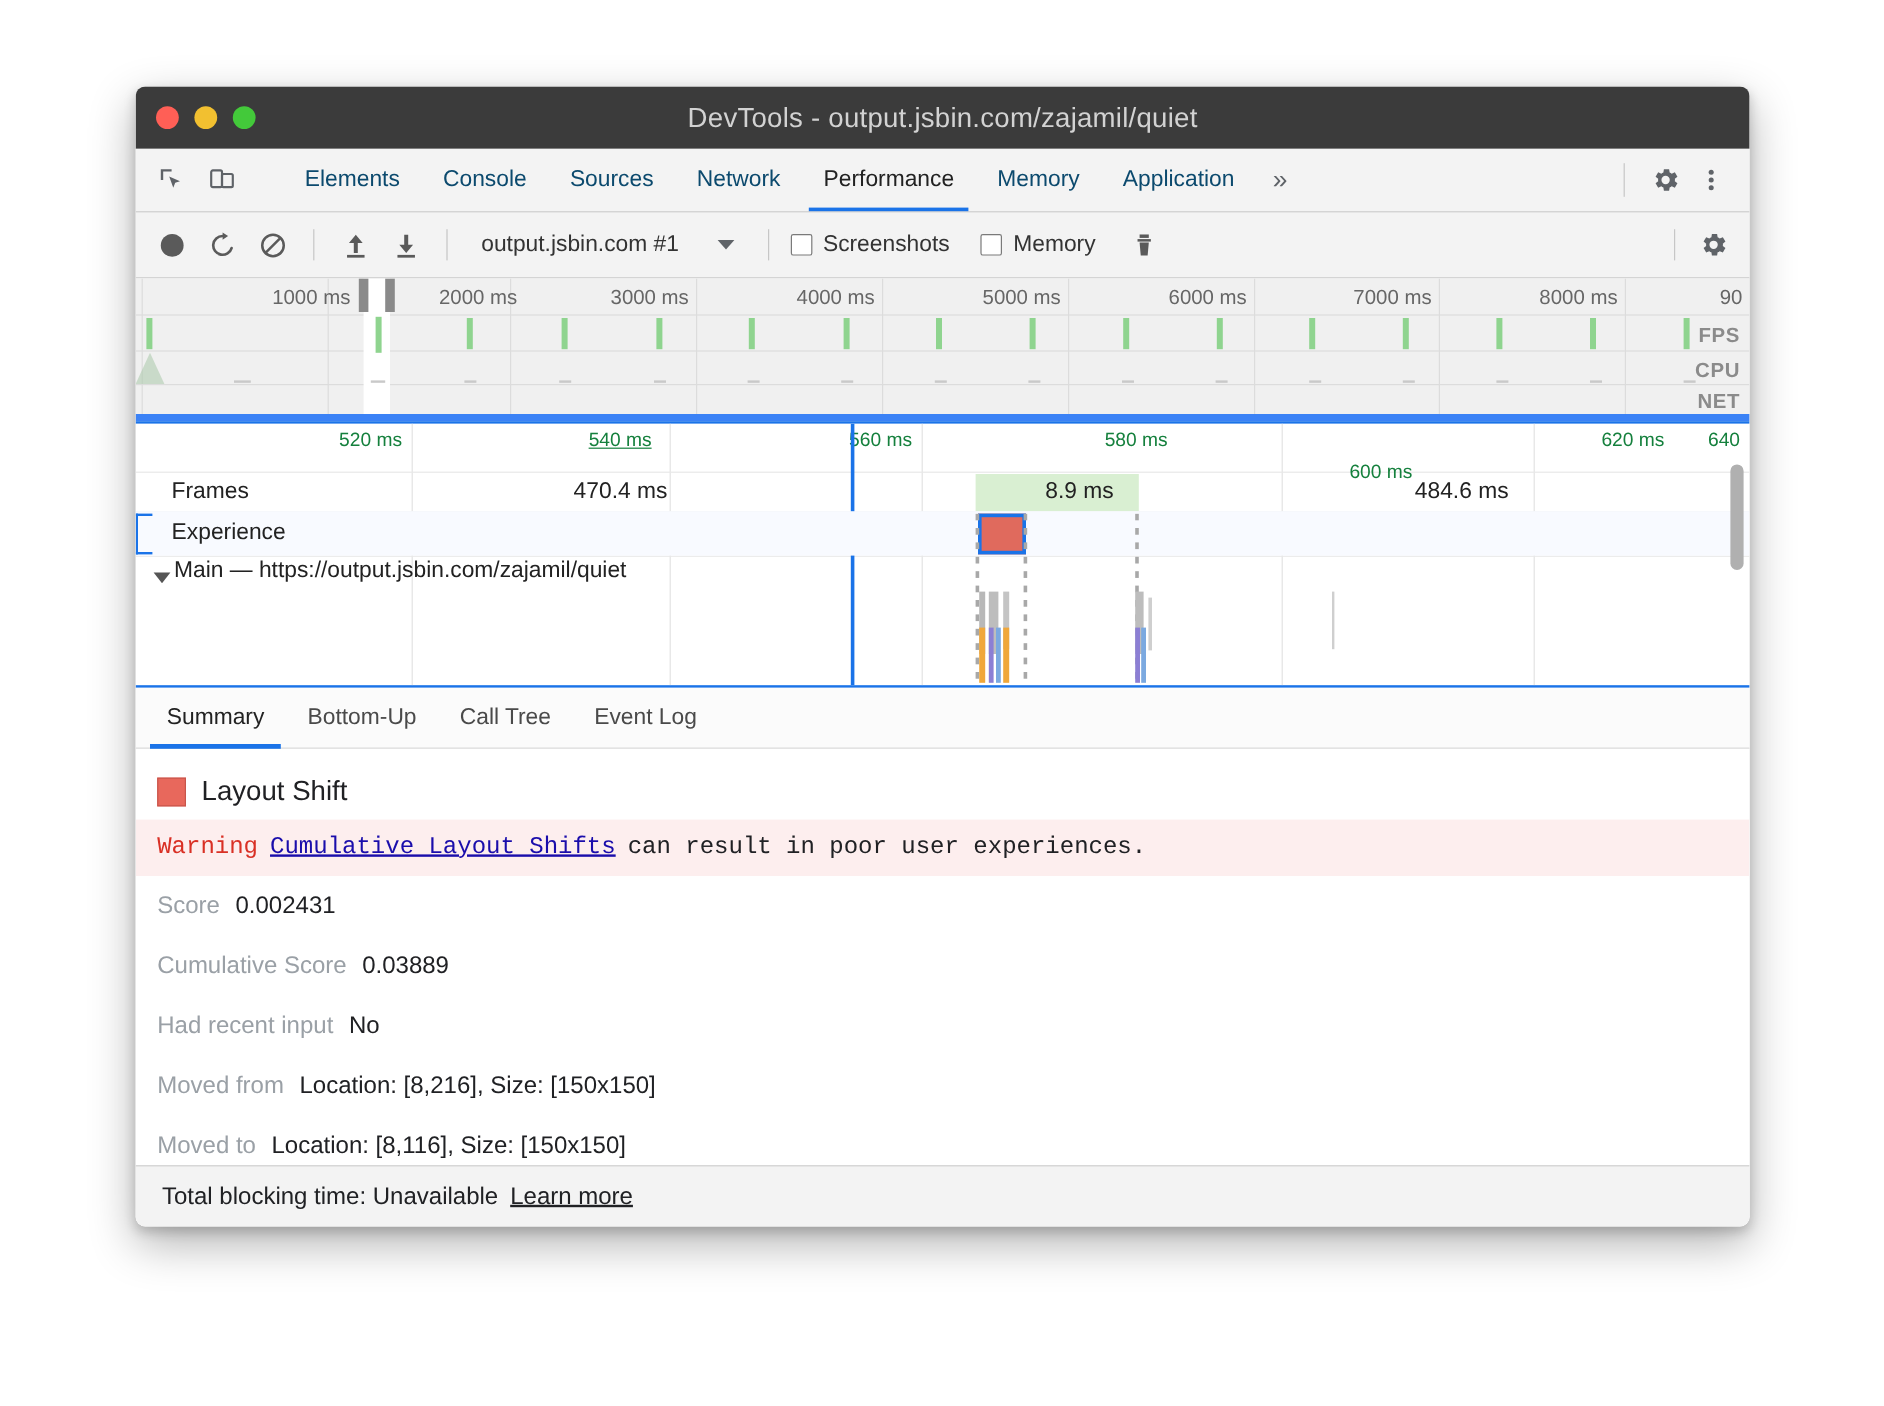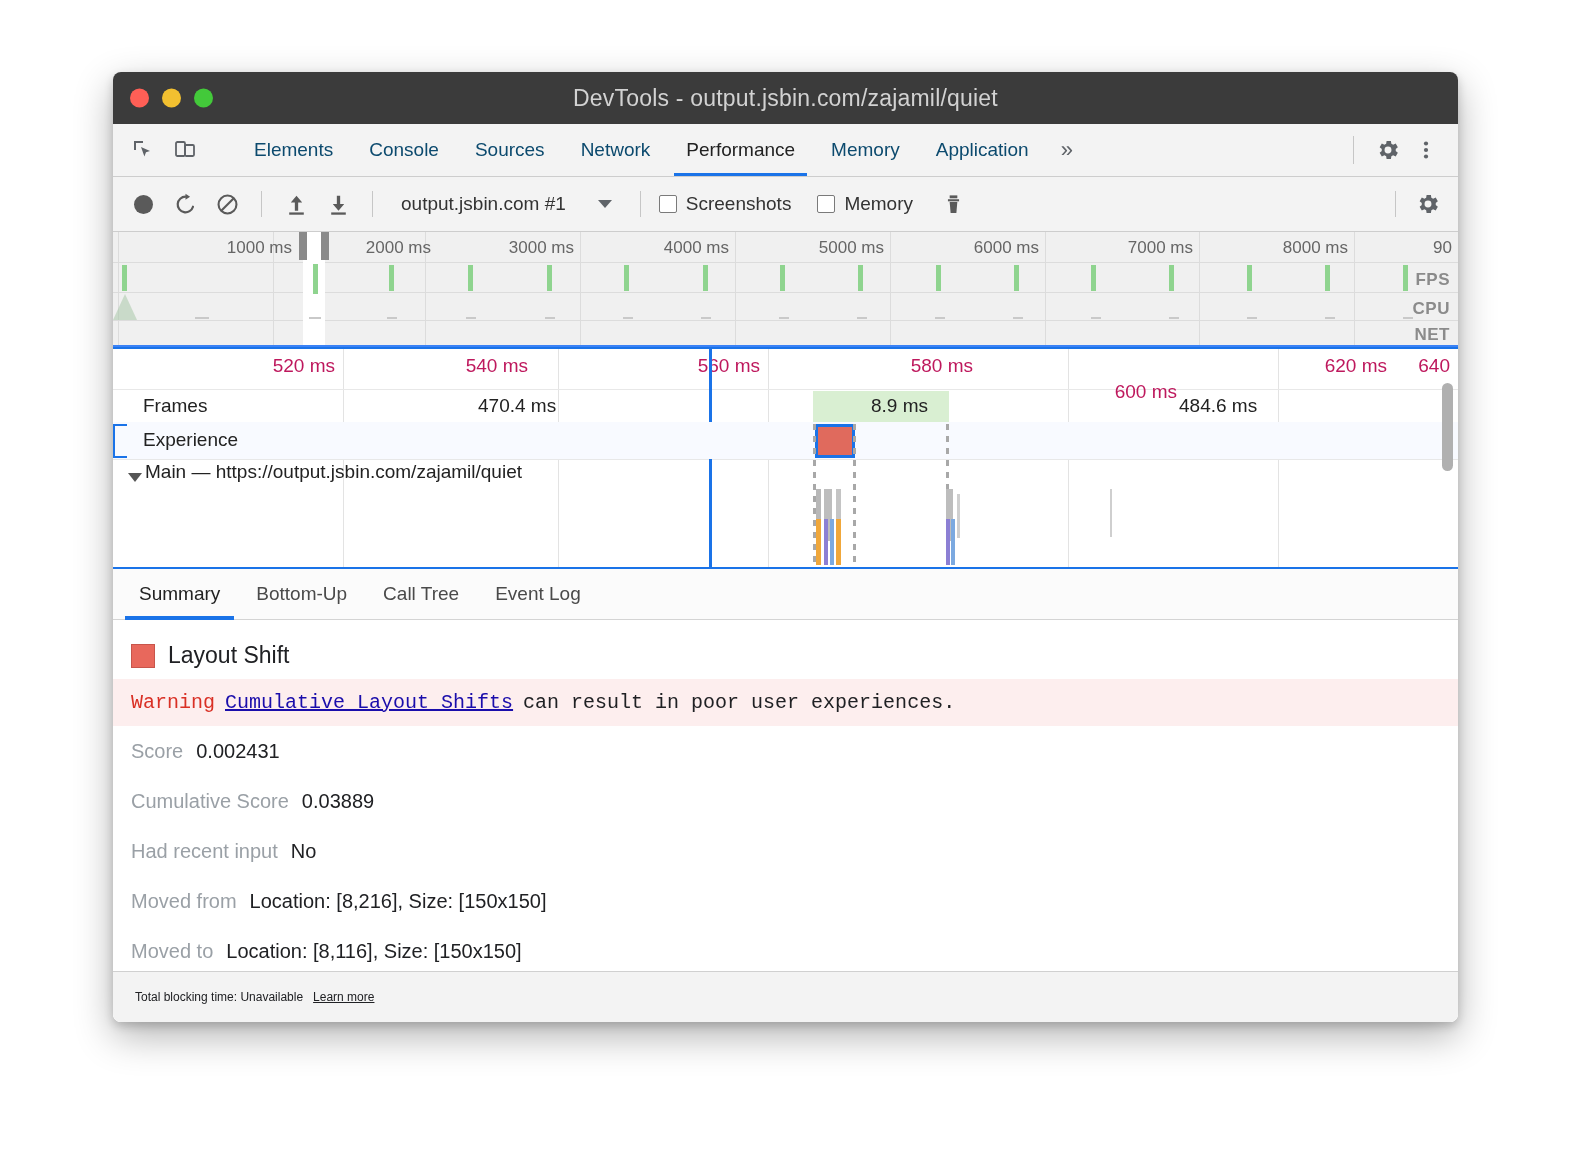--- a/index.html
+++ b/index.html
@@ -121,21 +121,21 @@
     border-radius: 2px;
     background: #fff;
   }
   .cbox-label { font-size: 19px; color: #333; white-space: nowrap; }
 
   
   .overview {
     position: relative;
     height: 113px;
     background: #f0f0f0;
-    border-bottom: 2px solid #3b82f6;
+    border-bottom: 6px solid #3b82f6;
     flex: 0 0 auto;
     overflow: hidden;
   }
   .ov-grid { position: absolute; inset: 0; }
   .ov-vline { position: absolute; top: 0; bottom: 0; width: 1px; background: #dcdcdc; }
   .ov-hline { position: absolute; left: 0; right: 0; height: 1px; background: #dcdcdc; }
   .ov-tick {
     position: absolute;
     top: 6px;
     font-size: 17px;
@@ -179,22 +179,22 @@
     height: 218px;
     border-bottom: 2px solid #1a73e8;
     border-top: 2px solid #1a73e8;
     overflow: hidden;
   }
   .fl-vline { position: absolute; top: 0; bottom: 0; width: 1px; background: #e3e3e3; }
   .fl-hline { position: absolute; left: 0; right: 0; height: 1px; background: #e8e8e8; }
   .fl-tick {
     position: absolute;
     top: 6px;
-    font-size: 19px;
-    color: #be185d;
+    font-size: 16px;
+    color: #15803d;
     transform: translateX(-100%);
     padding-right: 8px;
     white-space: nowrap;
   }
   .fl-blue-div { position: absolute; top: 0; bottom: 0; width: 3px; background: #1a73e8; }
   .fl-rowname {
     position: absolute;
     font-size: 19px;
     color: #222;
     white-space: nowrap;
@@ -316,21 +316,21 @@
   .kv-val { color: #202124; white-space: nowrap; }
   .statusbar {
     height: 50px;
     background: #f3f3f3;
     border-top: 1px solid #d0d0d0;
     display: flex;
     align-items: center;
     padding-left: 22px;
     gap: 10px;
     flex: 0 0 auto;
-    font-size: 12px;
+    font-size: 20px;
     color: #202124;
   }
   .status-link { text-decoration: underline; color: #202124; }
 </style>
 </head>
 <body>
 
 <div id="root">
   <div class="window">
 
@@ -525,21 +525,21 @@
       <div class="fl-vline" style="left:445px;"></div>
       <div class="fl-vline" style="left:655px;"></div>
       <div class="fl-vline" style="left:955px;"></div>
       <div class="fl-vline" style="left:1165px;"></div>
 
       <div class="fl-hline" style="top:40px;"></div>
       <div class="fl-hline" style="top:73px;"></div>
       <div class="fl-hline" style="top:110px;"></div>
 
       <div class="fl-tick" style="left:230px;">520 ms</div>
-      <div class="fl-tick" style="left:423px;">540 ms</div>
+      <div class="fl-tick" style="left:438px;text-decoration:underline;">540 ms</div>
       <div class="fl-tick" style="left:655px;">560 ms</div>
       <div class="fl-tick" style="left:868px;">580 ms</div>
       <div class="fl-tick" style="left:1072px;margin-top:26px;">600 ms</div>
       <div class="fl-tick" style="left:1282px;">620 ms</div>
       <div class="fl-tick" style="left:1345px;">640</div>
 
       <div class="fl-blue-div" style="left:596px;"></div>
 
       <div class="frame-green" style="left:700px;top:42px;width:136px;height:31px;"></div>
       <div class="fl-rowname" style="left:30px;top:46px;">Frames</div>

